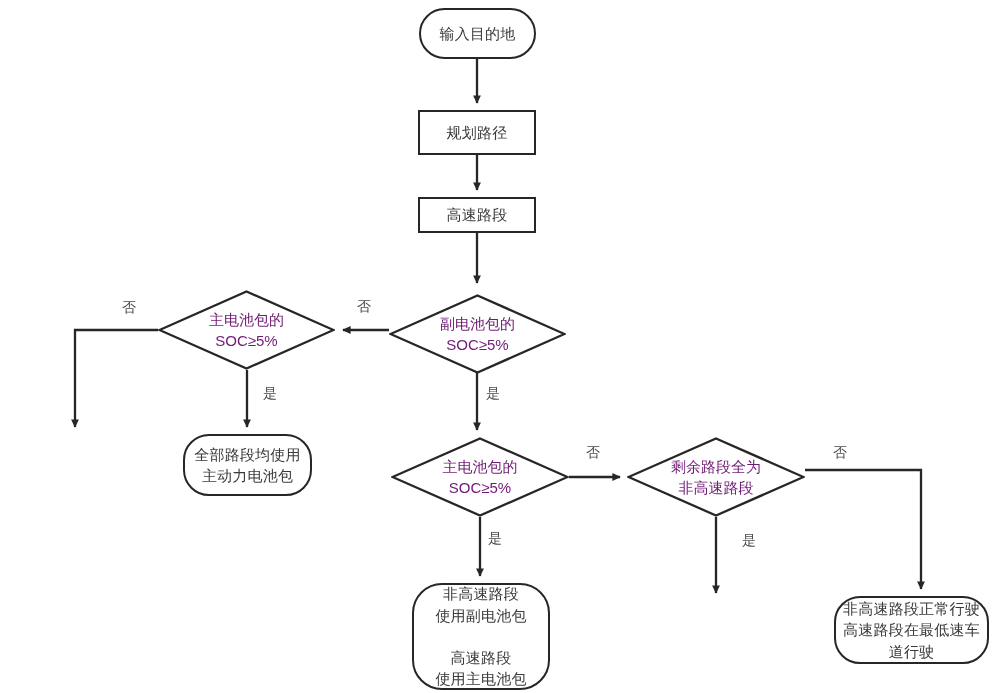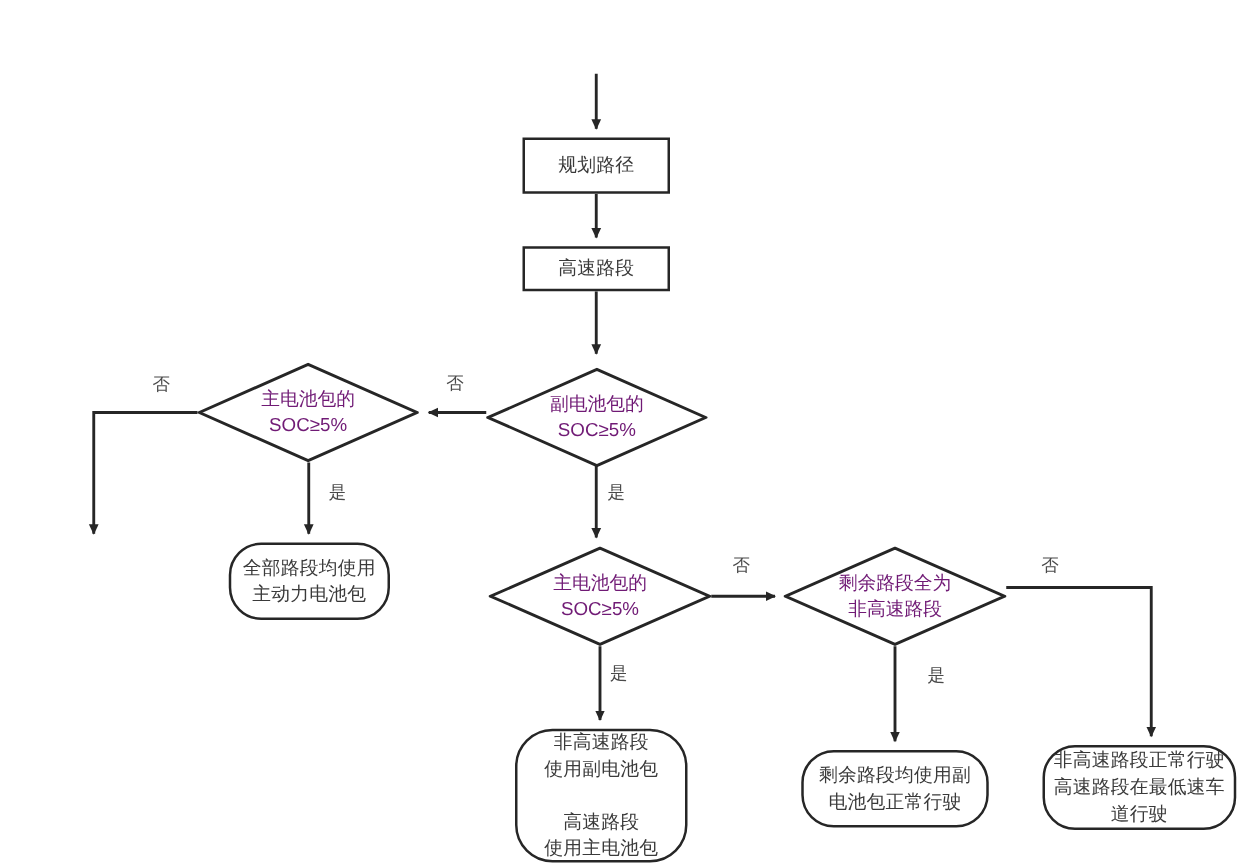--- a/index.html
+++ b/index.html
@@ -105,20 +105,23 @@
       <path d="M480,517 L480,576" marker-end="url(#arrowhead)"></path>
 
       <path d="M569,477 L620,477" marker-end="url(#arrowhead)"></path>
 
       <path d="M716,517 L716,593" marker-end="url(#arrowhead)"></path>
 
       <path d="M805,470 L921,470 L921,589" marker-end="url(#arrowhead)"></path>
     </g>
   </svg>
 
+  <div class="node terminator" style="left:419px; top:8px; width:117px; height:51px;">
+    <span>输入目的地</span>
+  </div>
 
   <div class="node process" style="left:418px; top:110px; width:118px; height:45px;">
     <span>规划路径</span>
   </div>
 
   <div class="node process" style="left:418px; top:197px; width:118px; height:36px;">
     <span>高速路段</span>
   </div>
 
   <div class="decision-wrap" style="left:389px; top:294px; width:177px; height:80px;">
@@ -160,24 +163,20 @@
   </div>
 
   <div class="node terminator" style="left:412px; top:583px; width:138px; height:107px; border-radius:30px;">
     <span>非高速路段
 使用副电池包
 
 高速路段
 使用主电池包</span>
   </div>
 
-  <div class="node terminator" style="left:641px; top:600px; width:150px; height:62px;">
-    <span>剩余路段均使用副
-电池包正常行驶</span>
-  </div>
 
   <div class="node terminator" style="left:834px; top:596px; width:155px; height:68px;">
     <span>非高速路段正常行驶
 高速路段在最低速车
 道行驶</span>
   </div>
 
   <div class="edge-label" style="left:122px; top:300px;">否</div>
   <div class="edge-label" style="left:357px; top:299px;">否</div>
   <div class="edge-label" style="left:263px; top:386px;">是</div>

